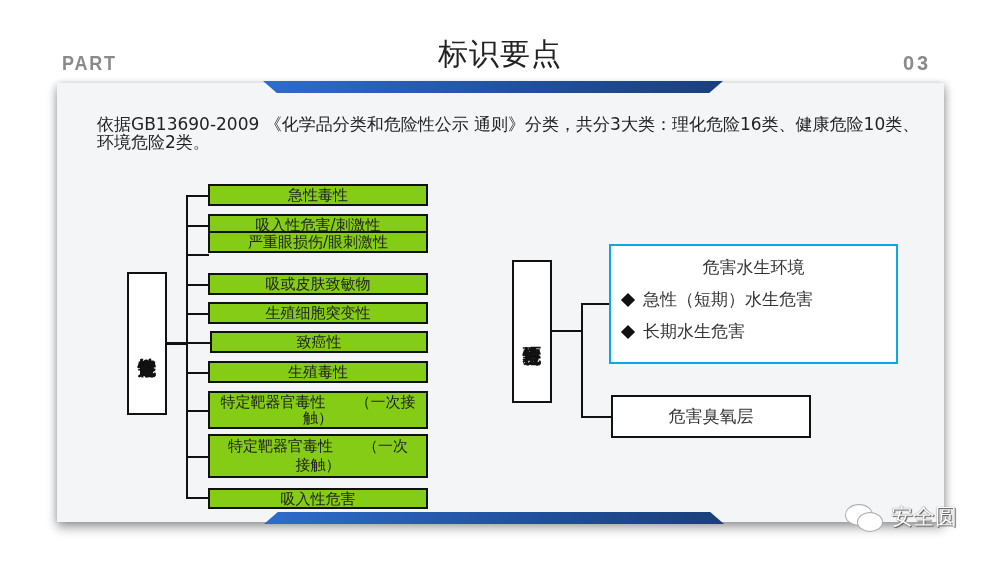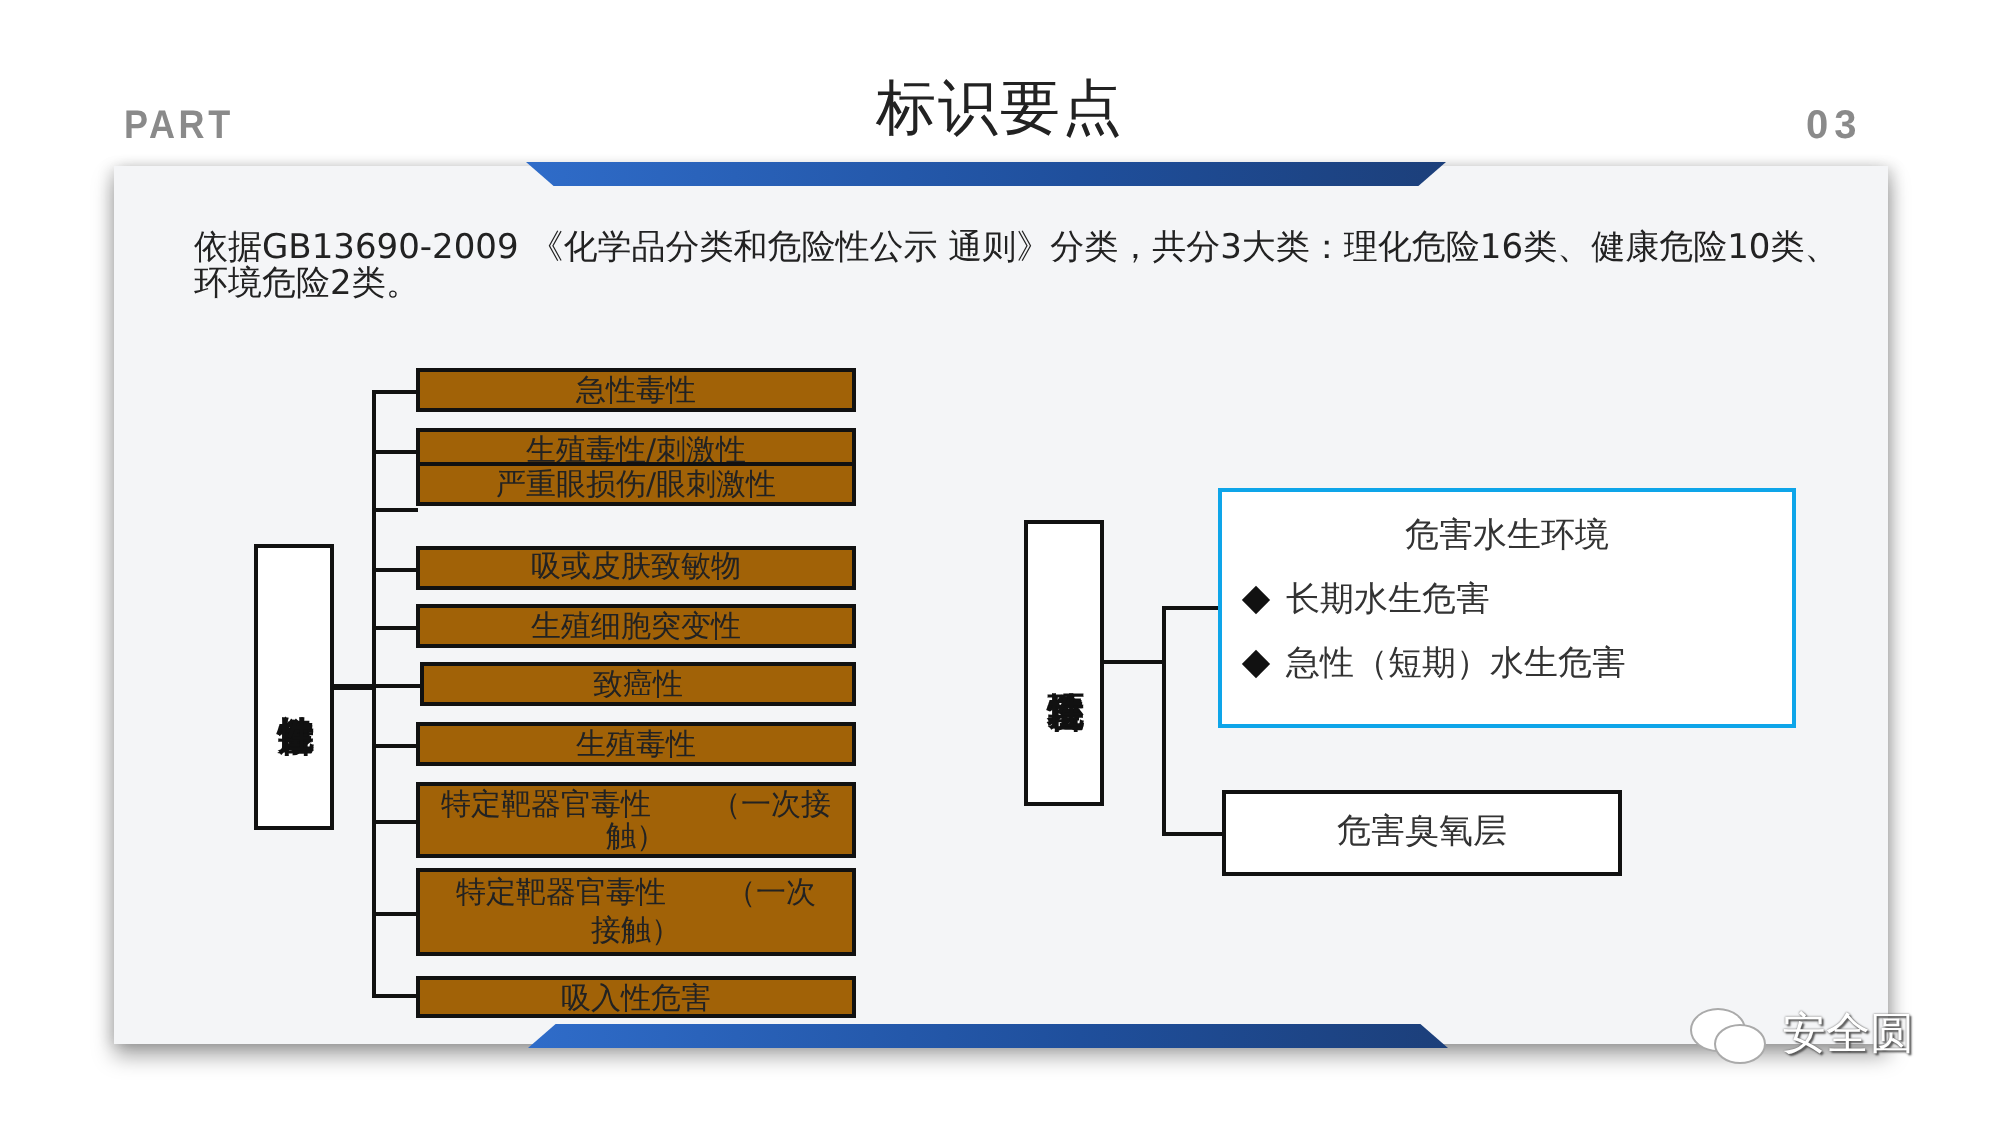--- a/index.html
+++ b/index.html
@@ -13,21 +13,21 @@
          letter-spacing:1px; }
   .card { position:absolute; left:57px; top:83px; width:887px; height:439px; background:#f4f5f7;
          box-shadow: 0 6px 10px rgba(0,0,0,0.35), -3px 0 6px rgba(0,0,0,0.08), 3px 0 6px rgba(0,0,0,0.12); }
   .bar-top { position:absolute; left:263px; top:81px; width:460px; height:12px;
          background:linear-gradient(90deg,#2f6cc9,#1f4f9c 60%,#1c3f7a);
          clip-path:polygon(0 0,100% 0,97% 100%,3% 100%); }
   .bar-bottom { position:absolute; left:264px; top:512px; width:460px; height:12px;
          background:linear-gradient(90deg,#2f6cc9,#1f4f9c 60%,#1c3f7a);
          clip-path:polygon(3% 0,97% 0,100% 100%,0 100%); }
   .intro { position:absolute; left:97px; top:115px; width:830px; font-size:17px; line-height:18px; color:#222; }
-  .box { position:absolute; border:2px solid #111; background:#a16207; box-sizing:border-box; text-align:center;
+  .box { position:absolute; border:2px solid #111; background:#84cc16; box-sizing:border-box; text-align:center;
          font-size:15px; color:#222; }
   .item { height:22px; line-height:18px; }
   .item-2 { height:46px; line-height:19px; padding-top:2px; }
   .vlabel { position:absolute; border:2px solid #111; background:#fff; box-sizing:border-box;
          font-family:"DejaVu Serif","Liberation Serif",serif; font-weight:bold; font-size:18px;
          writing-mode:vertical-rl; text-orientation:upright; display:flex; align-items:center; justify-content:center;
          letter-spacing:0px; color:#111; }
   .line { position:absolute; background:#111; }
   .env-main { position:absolute; left:609px; top:244px; width:289px; height:120px; border:2px solid #0ea5e9;
          background:#fff; box-sizing:border-box; font-size:17px; color:#333; }
@@ -58,21 +58,21 @@
 <div class="intro">依据GB13690-2009 《化学品分类和危险性公示 通则》分类，共分3大类：理化危险16类、健康危险10类、环境危险2类。</div>
 
 <div class="vlabel" style="left:127px; top:272px; width:40px; height:143px;">健康危害性</div>
 <div class="line" style="left:167px; top:342px; width:21px; height:3px;"></div>
 <div class="line" style="left:186px; top:195px; width:2px; height:304px;"></div>
 
 <div class="line" style="left:186px; top:195px; width:23px; height:2px;"></div>
 <div class="box item" style="left:208px; top:184px; width:220px;">急性毒性</div>
 
 <div class="line" style="left:186px; top:225px; width:23px; height:2px;"></div>
-<div class="box item" style="left:208px; top:214px; width:220px;">生殖毒性/刺激性</div>
+<div class="box item" style="left:208px; top:214px; width:220px;">吸入性危害/刺激性</div>
 
 <div class="line" style="left:186px; top:254px; width:23px; height:2px;"></div>
 <div class="box item" style="left:208px; top:231px; width:220px;">严重眼损伤/眼刺激性</div>
 
 <div class="line" style="left:186px; top:284px; width:23px; height:2px;"></div>
 <div class="box item" style="left:208px; top:273px; width:220px;font-family:Liberation Serif, serif;">吸或皮肤致敏物</div>
 
 <div class="line" style="left:186px; top:313px; width:23px; height:2px;"></div>
 <div class="box item" style="left:208px; top:302px; width:220px;">生殖细胞突变性</div>
 
@@ -94,25 +94,25 @@
 <div class="vlabel" style="left:512px; top:260px; width:40px; height:143px;">环境危害性</div>
 <div class="line" style="left:552px; top:330px; width:30px; height:2px;"></div>
 <div class="line" style="left:581px; top:303px; width:2px; height:114px;"></div>
 <div class="line" style="left:581px; top:303px; width:29px; height:2px;"></div>
 <div class="line" style="left:581px; top:416px; width:31px; height:2px;"></div>
 
 <div class="env-main">
   <div class="head">危害水生环境</div>
   <div class="bullet">
     <span class="diamond"></span>
-    <span>长期水生危害</span>
+    <span>急性（短期）水生危害</span>
   </div>
   <div class="bullet">
     <span class="diamond"></span>
-    <span>急性（短期）水生危害</span>
+    <span>长期水生危害</span>
   </div>
 </div>
 
 <div class="env-ozone">危害臭氧层</div>
 
 <div class="bar-bottom"></div>
 
 <div class="watermark">
   <div class="wm-icon">
     <div class="wm-bubble1"></div>

